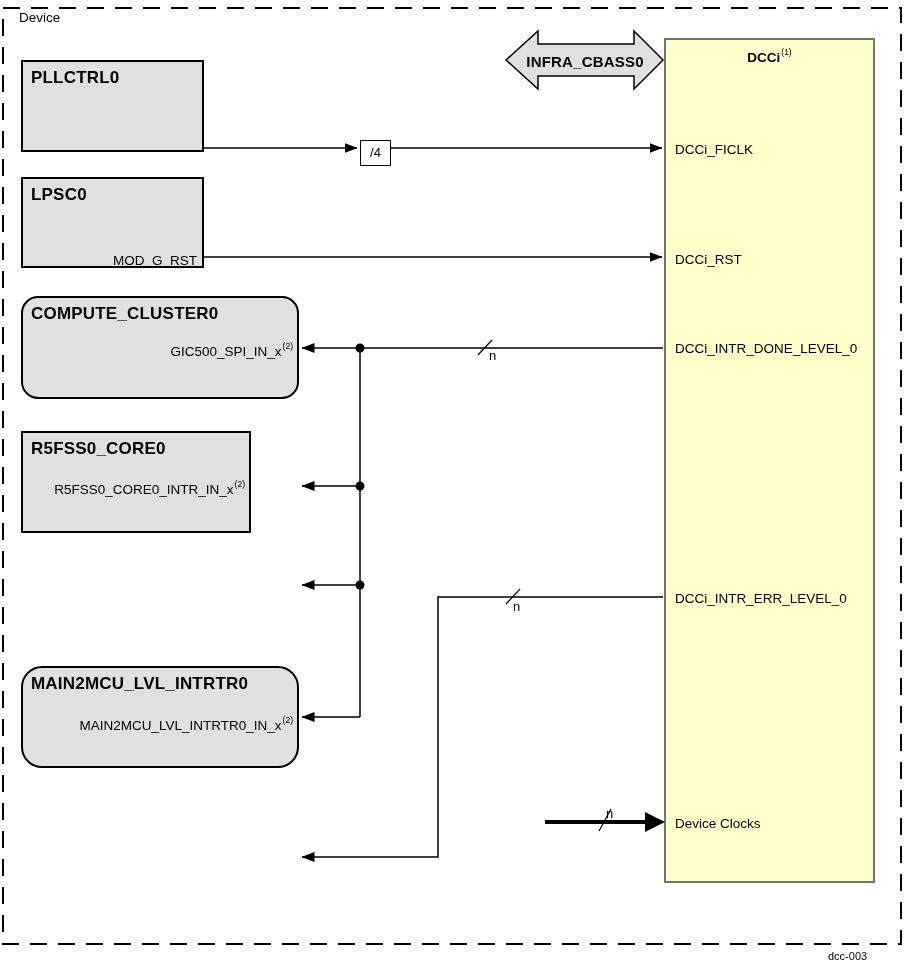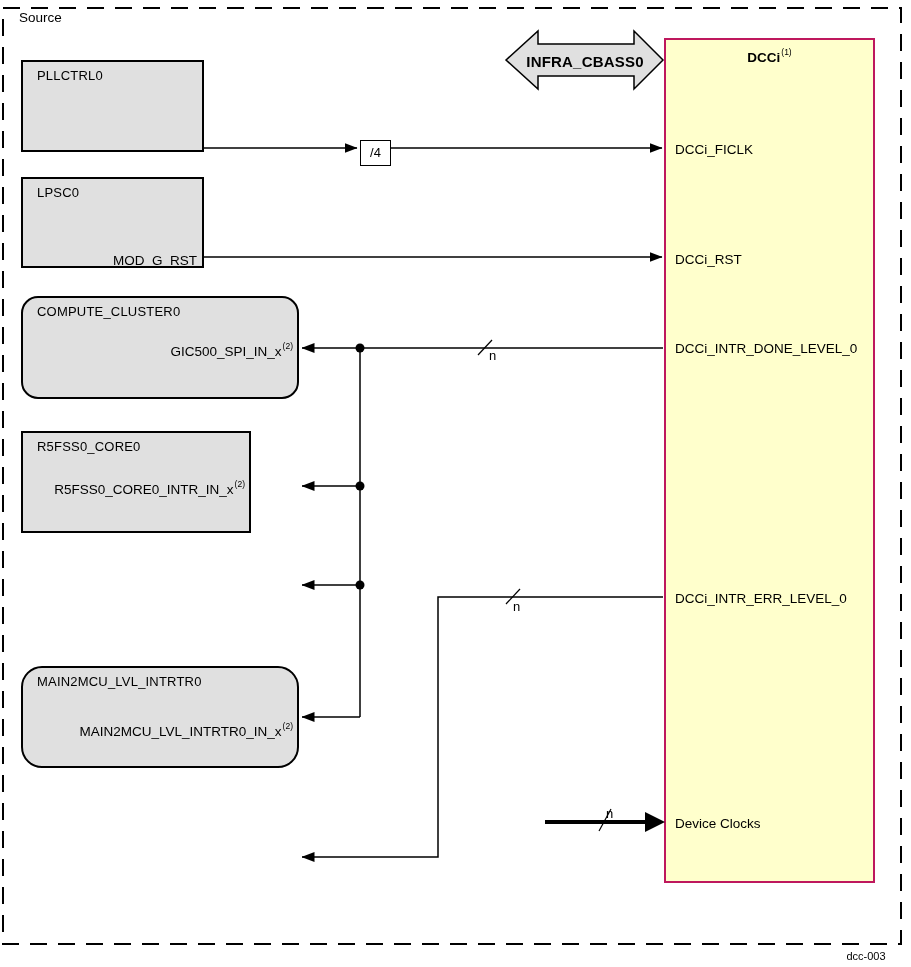--- a/index.html
+++ b/index.html
@@ -20,54 +20,54 @@
     left: 19px;
     top: 10px;
     font-size: 13.5px;
     color: #000;
   }
   .figure-label {
     position: absolute;
     left: 828px;
     top: 950px;
     width: 76px;
-    text-align: center;
+    text-align: left;
     font-size: 11px;
     color: #000;
   }
   .block {
     position: absolute;
     background: #e0e0e0;
     border: 2px solid #000000;
     box-sizing: border-box;
     z-index: 2;
   }
   .block-title {
     position: absolute;
     top: 6px;
-    left: 14px;
-    font-weight: normal;
-    font-size: 13px;
+    left: 8px;
+    font-weight: bold;
+    font-size: 17px;
     white-space: nowrap;
     letter-spacing: 0.2px;
   }
   .port-right {
     position: absolute;
     right: 4px;
     font-size: 13.5px;
     white-space: nowrap;
   }
   .dcc-block {
     position: absolute;
     left: 664px;
     top: 38px;
     width: 211px;
     height: 845px;
     background: #ffffcc;
-    border: 2px solid #be185d;
+    border: 2px solid #737373;
     box-sizing: border-box;
     z-index: 1;
   }
   .dcc-title {
     position: absolute;
     top: 8px;
     left: 0;
     width: 100%;
     text-align: center;
     font-weight: bold;
@@ -123,21 +123,21 @@
     font-family: "Liberation Sans", sans-serif;
     font-size: 13px;
     fill: #000;
   }
 </style>
 </head>
 <body>
 
 <div class="canvas">
 
-  <div class="device-label">Source</div>
+  <div class="device-label">Device</div>
 
   <svg class="wires" width="911" height="967" viewBox="0 0 911 967">
     <defs>
       <marker id="arr" markerUnits="userSpaceOnUse" markerWidth="13" markerHeight="10" refX="12.5" refY="5" orient="auto">
         <path d="M0,0 L13,5 L0,10 Z" fill="#000"></path>
       </marker>
     </defs>
 
     <rect x="3" y="8" width="898" height="936" fill="none" stroke="#000" stroke-width="2" stroke-dasharray="17,11"></rect>
 
@@ -196,21 +196,21 @@
   </div>
 
   <div class="block" style="left:21px; top:431px; width:230px; height:102px;">
     <div class="block-title">R5FSS0_CORE0</div>
     <div class="port-right" style="top:47px;"><span>R5FSS0_CORE0_INTR_IN_x</span><sup class="fn">(2)</sup></div>
   </div>
 
 
   <div class="block" style="left:21px; top:666px; width:278px; height:102px;border-radius:21px;">
     <div class="block-title">MAIN2MCU_LVL_INTRTR0</div>
-    <div class="port-right" style="top:54px;"><span>MAIN2MCU_LVL_INTRTR0_IN_x</span><sup class="fn">(2)</sup></div>
+    <div class="port-right" style="top:48px;"><span>MAIN2MCU_LVL_INTRTR0_IN_x</span><sup class="fn">(2)</sup></div>
   </div>
 
 
   <div class="dcc-block">
     <div class="dcc-title"><span>DCCi</span><sup class="fn">(1)</sup></div>
     <div class="port-left" style="top:102px;">DCCi_FICLK</div>
     <div class="port-left" style="top:212px;">DCCi_RST</div>
     <div class="port-left" style="top:301px;">DCCi_INTR_DONE_LEVEL_0</div>
     <div class="port-left" style="top:551px;">DCCi_INTR_ERR_LEVEL_0</div>
     <div class="port-left" style="top:776px;">Device Clocks</div>

